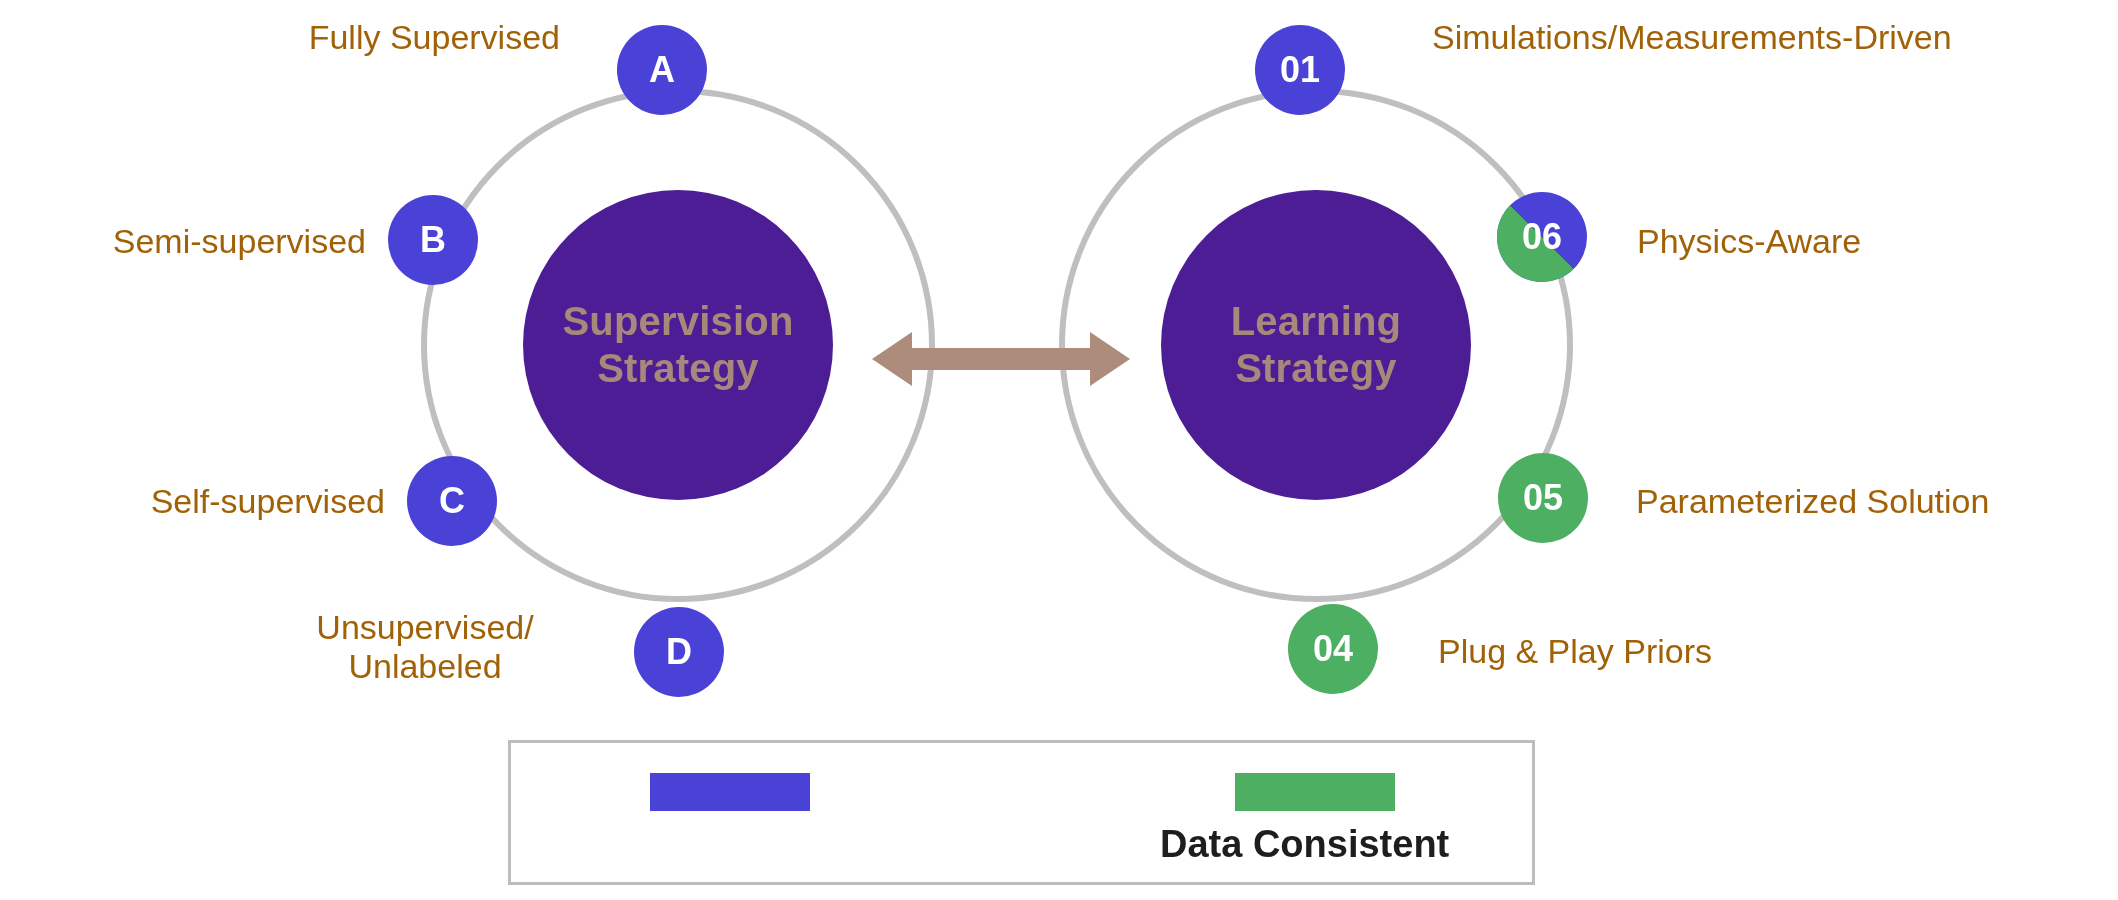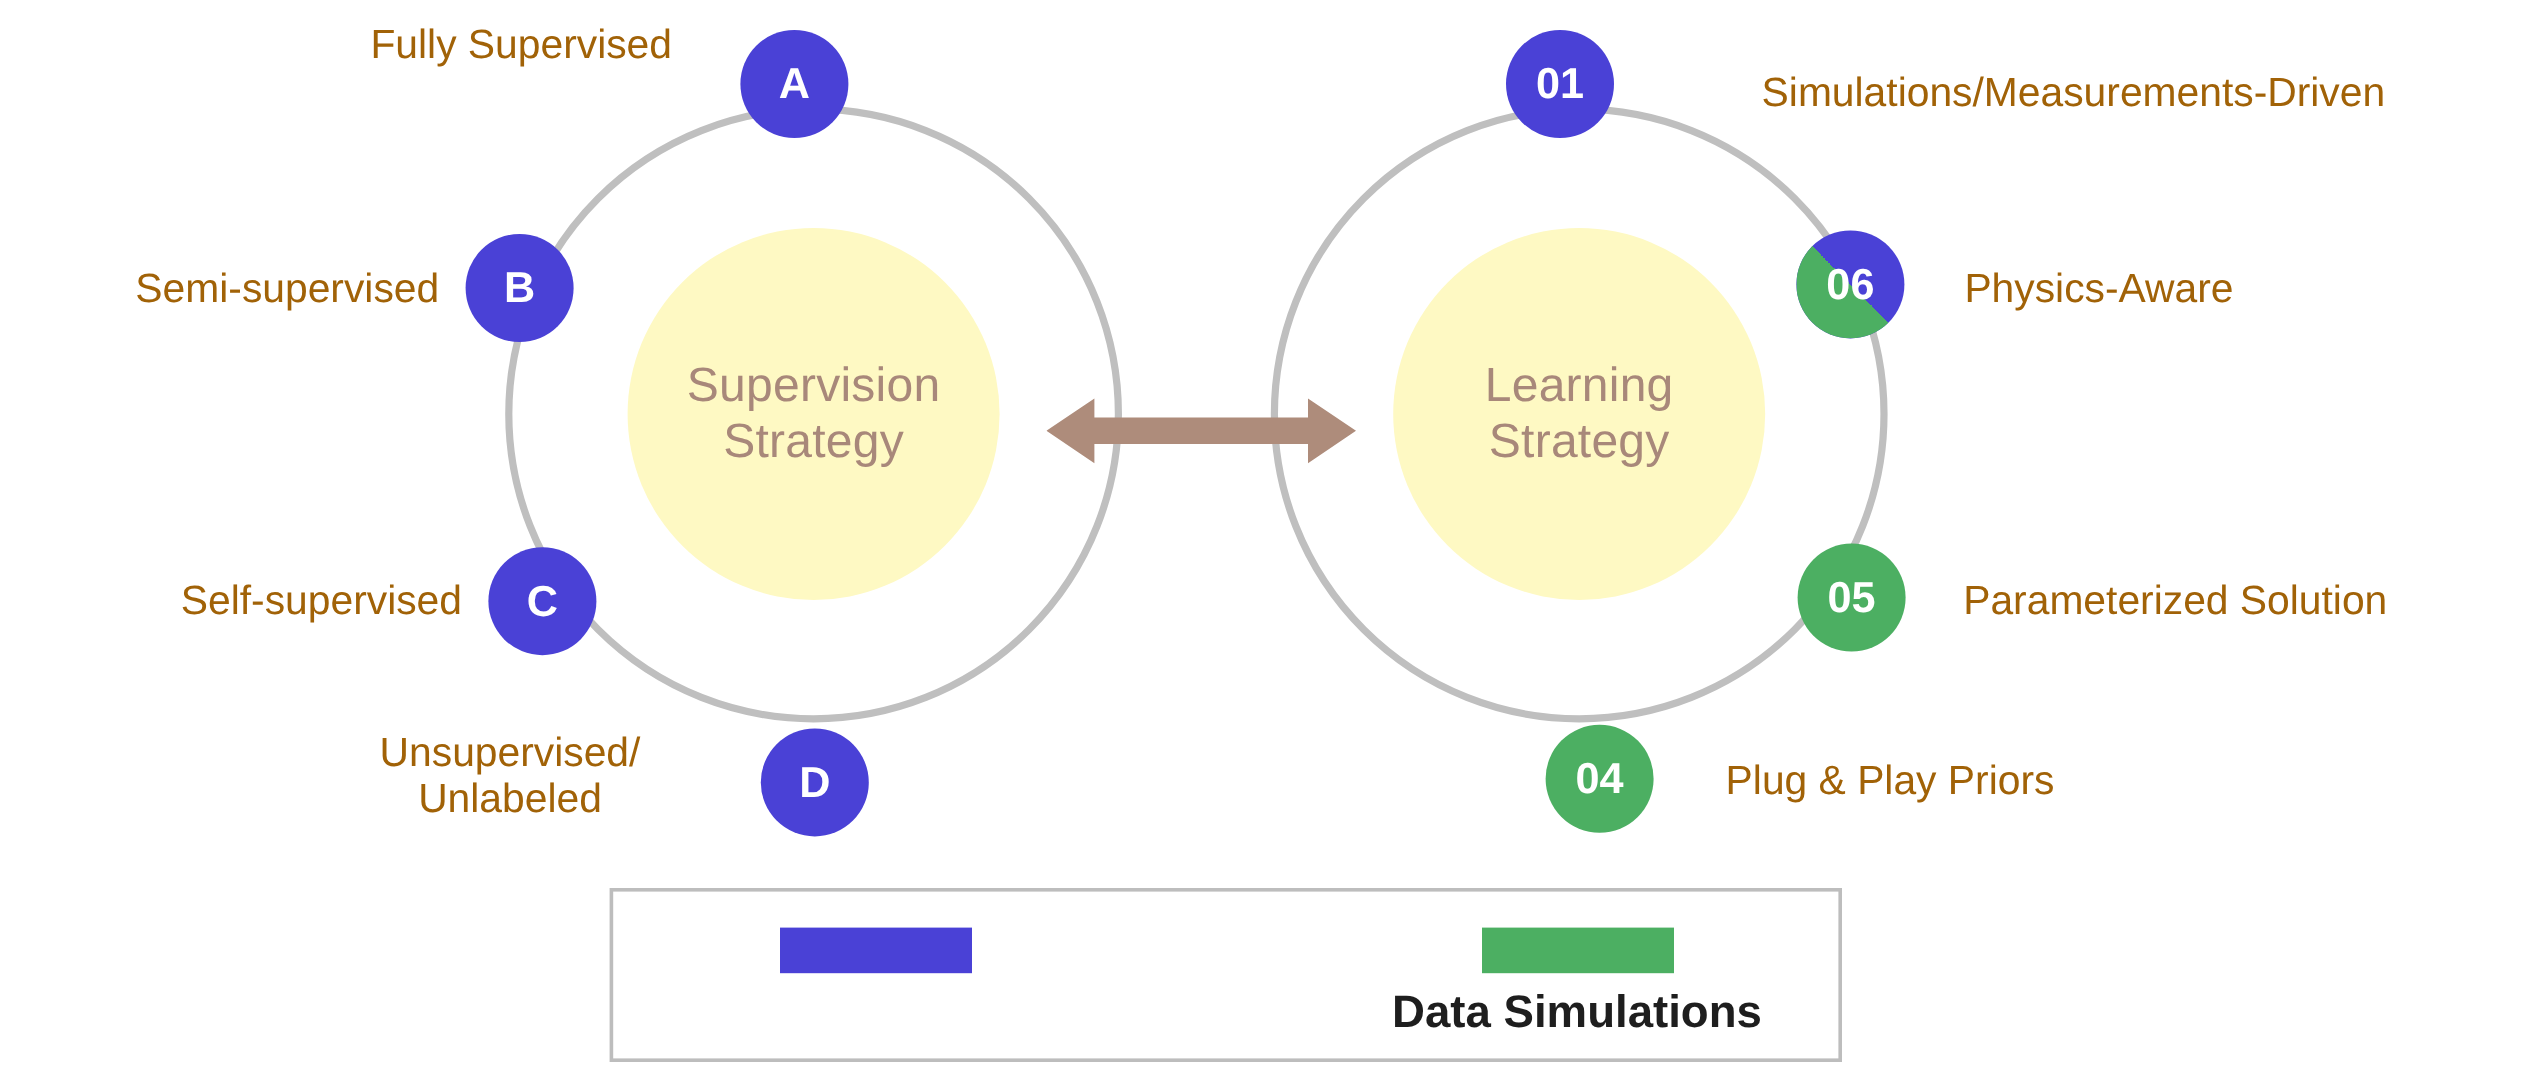--- a/index.html
+++ b/index.html
@@ -4,24 +4,24 @@
 <style>
   html,body{margin:0;padding:0;background:#fff;}
   body{width:2118px;height:900px;overflow:hidden;
        font-family:"Liberation Sans",sans-serif;}
   #stage{position:relative;width:2118px;height:900px;background:#fff;}
 
   svg.rings{position:absolute;left:0;top:0;width:2118px;height:900px;}
 
   .hub{
     position:absolute;border-radius:50%;
-    background:#fef9c3;
+    background:#4c1d95;
     display:flex;align-items:center;justify-content:center;
     text-align:center;
-    color:#a8887a;font-weight:normal;font-size:40px;line-height:1.18;
+    color:#a8887a;font-weight:bold;font-size:40px;line-height:1.18;
     letter-spacing:.2px;
   }
   .hub-l{left:523px;top:190px;width:310px;height:310px;}
   .hub-r{left:1161px;top:190px;width:310px;height:310px;}
 
   .node{
     position:absolute;width:90px;height:90px;border-radius:50%;
     display:flex;align-items:center;justify-content:center;
     color:#fff;font-weight:bold;font-size:36px;line-height:1;
     overflow:hidden;
@@ -105,35 +105,35 @@
     <span>D</span>
   </div>
   <div class="lbl c" style="left:240px;top:608px;width:370px;">
     <div>Unsupervised/</div>
     <div>Unlabeled</div>
   </div>
 
   <div class="node blue" style="left:1255px;top:25px;">
     <span>01</span>
   </div>
-  <div class="lbl l" style="left:1468px;top:18px;margin-top:40px;">Simulations/Measurements-Driven</div>
+  <div class="lbl l" style="left:1432px;top:18px;">Simulations/Measurements-Driven</div>
 
   <div class="node split" style="left:1497px;top:192px;">
     <span>06</span>
   </div>
   <div class="lbl l" style="left:1637px;top:222px;">Physics-Aware</div>
 
   <div class="node green" style="left:1498px;top:453px;">
     <span>05</span>
   </div>
   <div class="lbl l" style="left:1636px;top:482px;">Parameterized Solution</div>
 
   <div class="node green" style="left:1288px;top:604px;">
     <span>04</span>
   </div>
   <div class="lbl l" style="left:1438px;top:632px;">Plug &amp; Play Priors</div>
 
   <div class="legend"></div>
   <div class="swatch sw1"></div>
   <div class="swatch sw2"></div>
-  <div class="legtext lt2">Data Simulations</div>
+  <div class="legtext lt2">Data Consistent</div>
 
 </div>
 
 </body></html>

